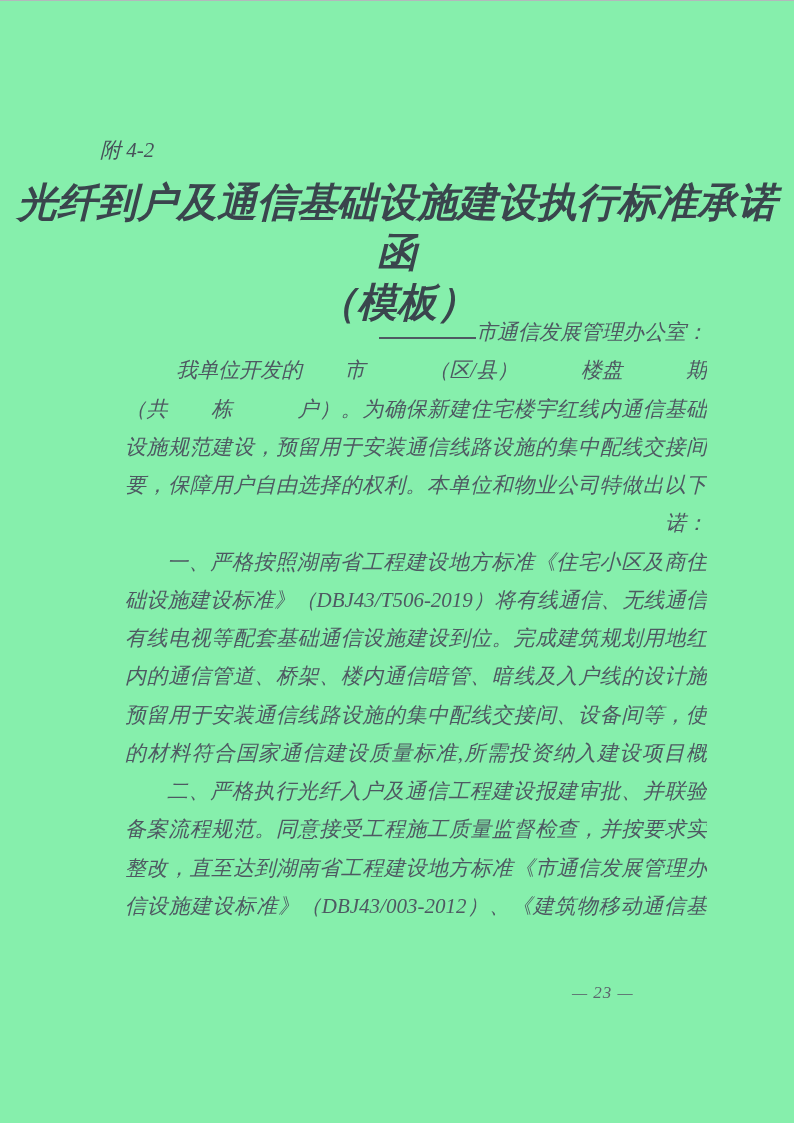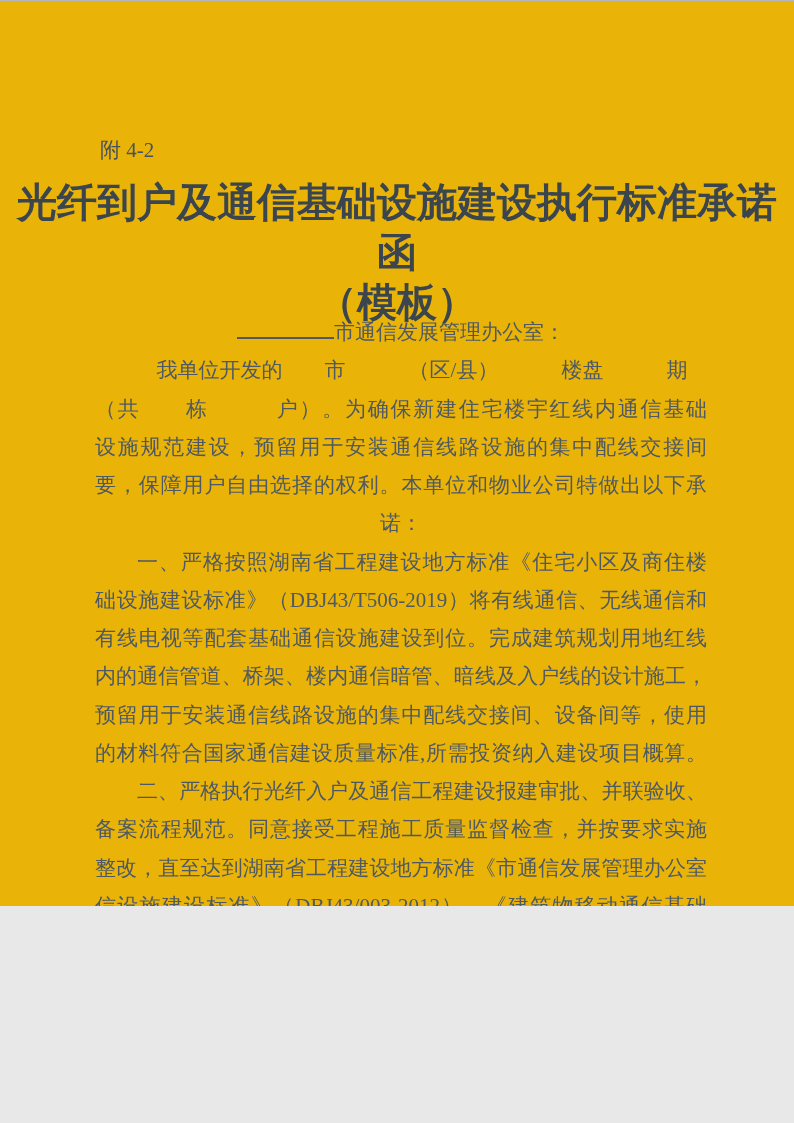--- a/index.html
+++ b/index.html
@@ -2,23 +2,24 @@
 <html><head>
 <meta charset="utf-8">
 <style>
   * { margin: 0; padding: 0; box-sizing: border-box; }
   html, body { background: #e8e8e8; }
   body { font-family: "Liberation Serif", "DejaVu Serif", serif; }
 
   .page {
     position: relative;
     width: 794px;
-    height: 906px;
-    background: #eab308;
+    height: 1123px;
+    background: #86efac;
     overflow: hidden;
+    font-style: italic;
   }
 
   .top-edge {
     position: absolute;
     top: 0; left: 0; right: 0;
     height: 1px;
     background: #b3b8bc;
   }
 
   .attachment {
@@ -57,22 +58,23 @@
 
   .bline {
     height: 38.25px;
     line-height: 38.25px;
     overflow: hidden;
   }
   .jl {
     text-align: justify;
     text-align-last: justify;
     text-justify: inter-character;
+    margin-left: 30px;
   }
-  .ll { text-align: center; }
+  .ll { text-align: right; }
   .ind { text-indent: 42px; }
 
   .blank {
     display: inline-block;
     width: 97px;
     height: 4px;
     border-bottom: 2px solid #4e5962;
     vertical-align: baseline;
   }
 

